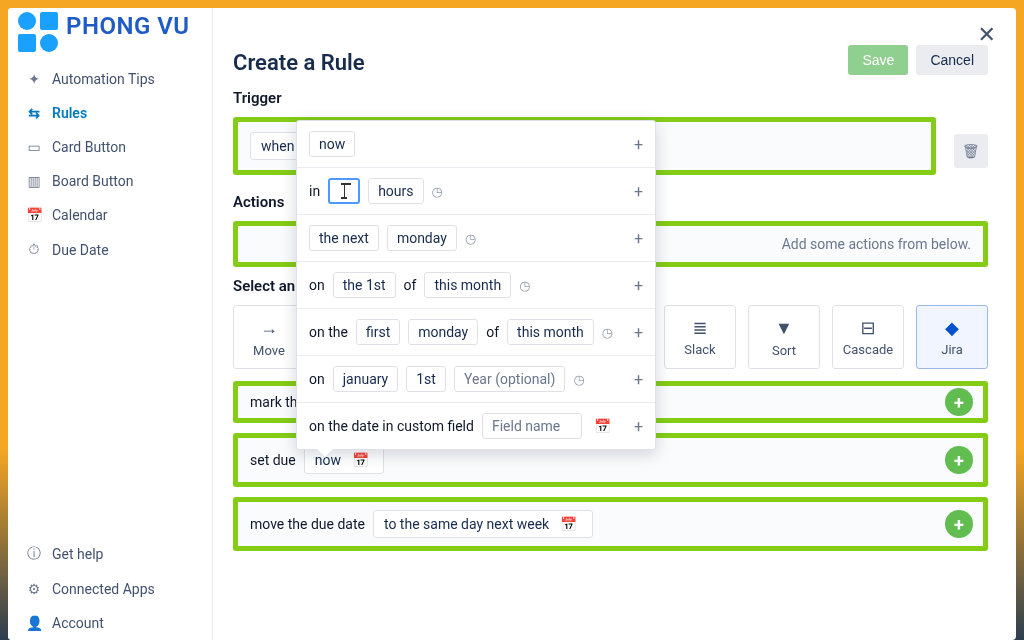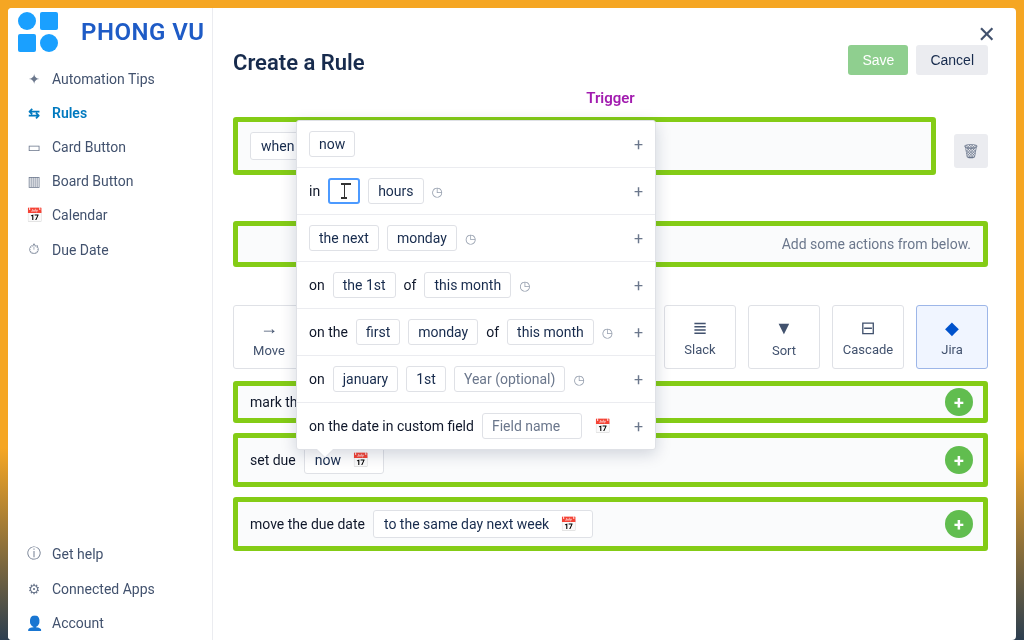--- a/index.html
+++ b/index.html
@@ -19,25 +19,24 @@
     background: #fff;
     border-radius: 4px;
     display: flex;
     overflow: hidden;
     filter: blur(0.3px);
   }
   .logo-overlay {
     position: absolute;
     top: 10px; left: 18px;
     display: flex;
-    align-items: center;
+    align-items: flex-start;
     z-index: 900;
     background: #fff;
     padding: 2px 6px 2px 0;
-    gap: 15px;
   }
   .logo-shape { display: grid; grid-template-columns: 18px 18px; grid-template-rows: 18px 18px; gap: 4px; margin-right: 8px;}
   .logo-shape span { background: #1aa0ff; width: 18px; height: 18px; }
   .logo-shape span:nth-child(1){ border-radius:50%; }
   .logo-shape span:nth-child(2){ border-radius:2px; }
   .logo-shape span:nth-child(3){ border-radius:2px; }
   .logo-shape span:nth-child(4){ border-radius:50%; }
   .logo-text { color: #1e5bc6; font-weight: 600; font-size: 24px; letter-spacing: .5px;}
   .close-x {
     position: absolute; top: 14px; right: 20px;
@@ -60,21 +59,21 @@
   .side-item.active .side-icon { color: #0079bf; }
 
   .main { flex: 1; padding: 20px 28px 0 20px; position: relative; overflow: hidden;}
   .header { display: flex; align-items: flex-end; justify-content: space-between; margin-bottom: 14px;}
   .title { font-size: 22px; font-weight: 600; color: #172b4d; }
   .hdr-btns { display: flex; gap: 8px; }
   .btn { border: none; border-radius: 3px; padding: 7px 14px; font-size: 14px; font-weight: 500; cursor: pointer; margin-top: 17px;}
   .btn-save { background: #8fcf8f; color: #fff; }
   .btn-cancel { background: #ebecf0; color: #172b4d; }
 
-  .sect-label { font-weight: 600; color: #a21caf; margin: 8px 0 10px; font-size: 15px; text-align: center;}
+  .sect-label { font-weight: 600; color: #0f172a; margin: 8px 0 10px; font-size: 15px;}
   .block {
     border: 5px solid #84cc16; border-radius: 3px; background: #fafbfc;
     padding: 10px 12px; margin-bottom: 10px; display:flex; align-items:center; gap:8px;
     position: relative;
   }
   .block.thin { padding: 8px 12px; }
   .chip {
     background: #fff; border: 1px solid #dfe1e6; border-radius: 3px;
     padding: 5px 10px; font-size: 14px; color: #172b4d;
   }

